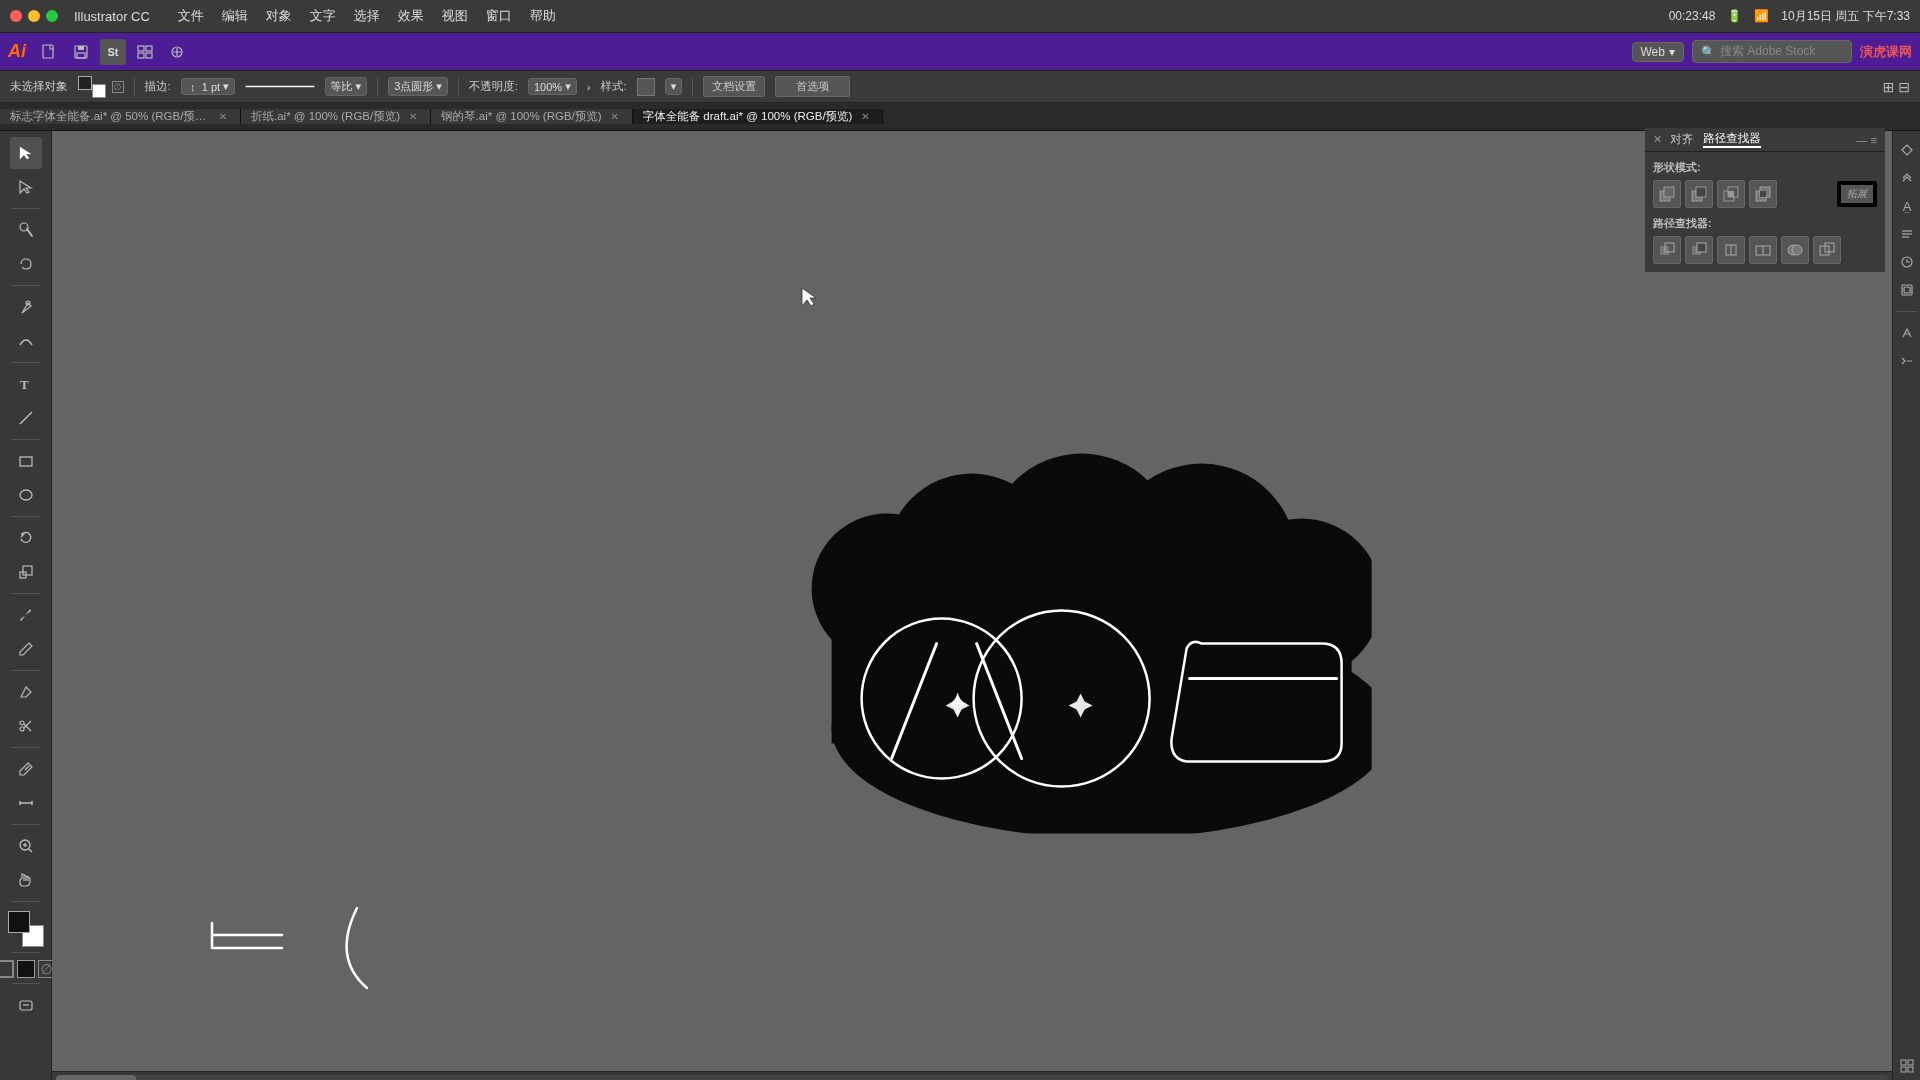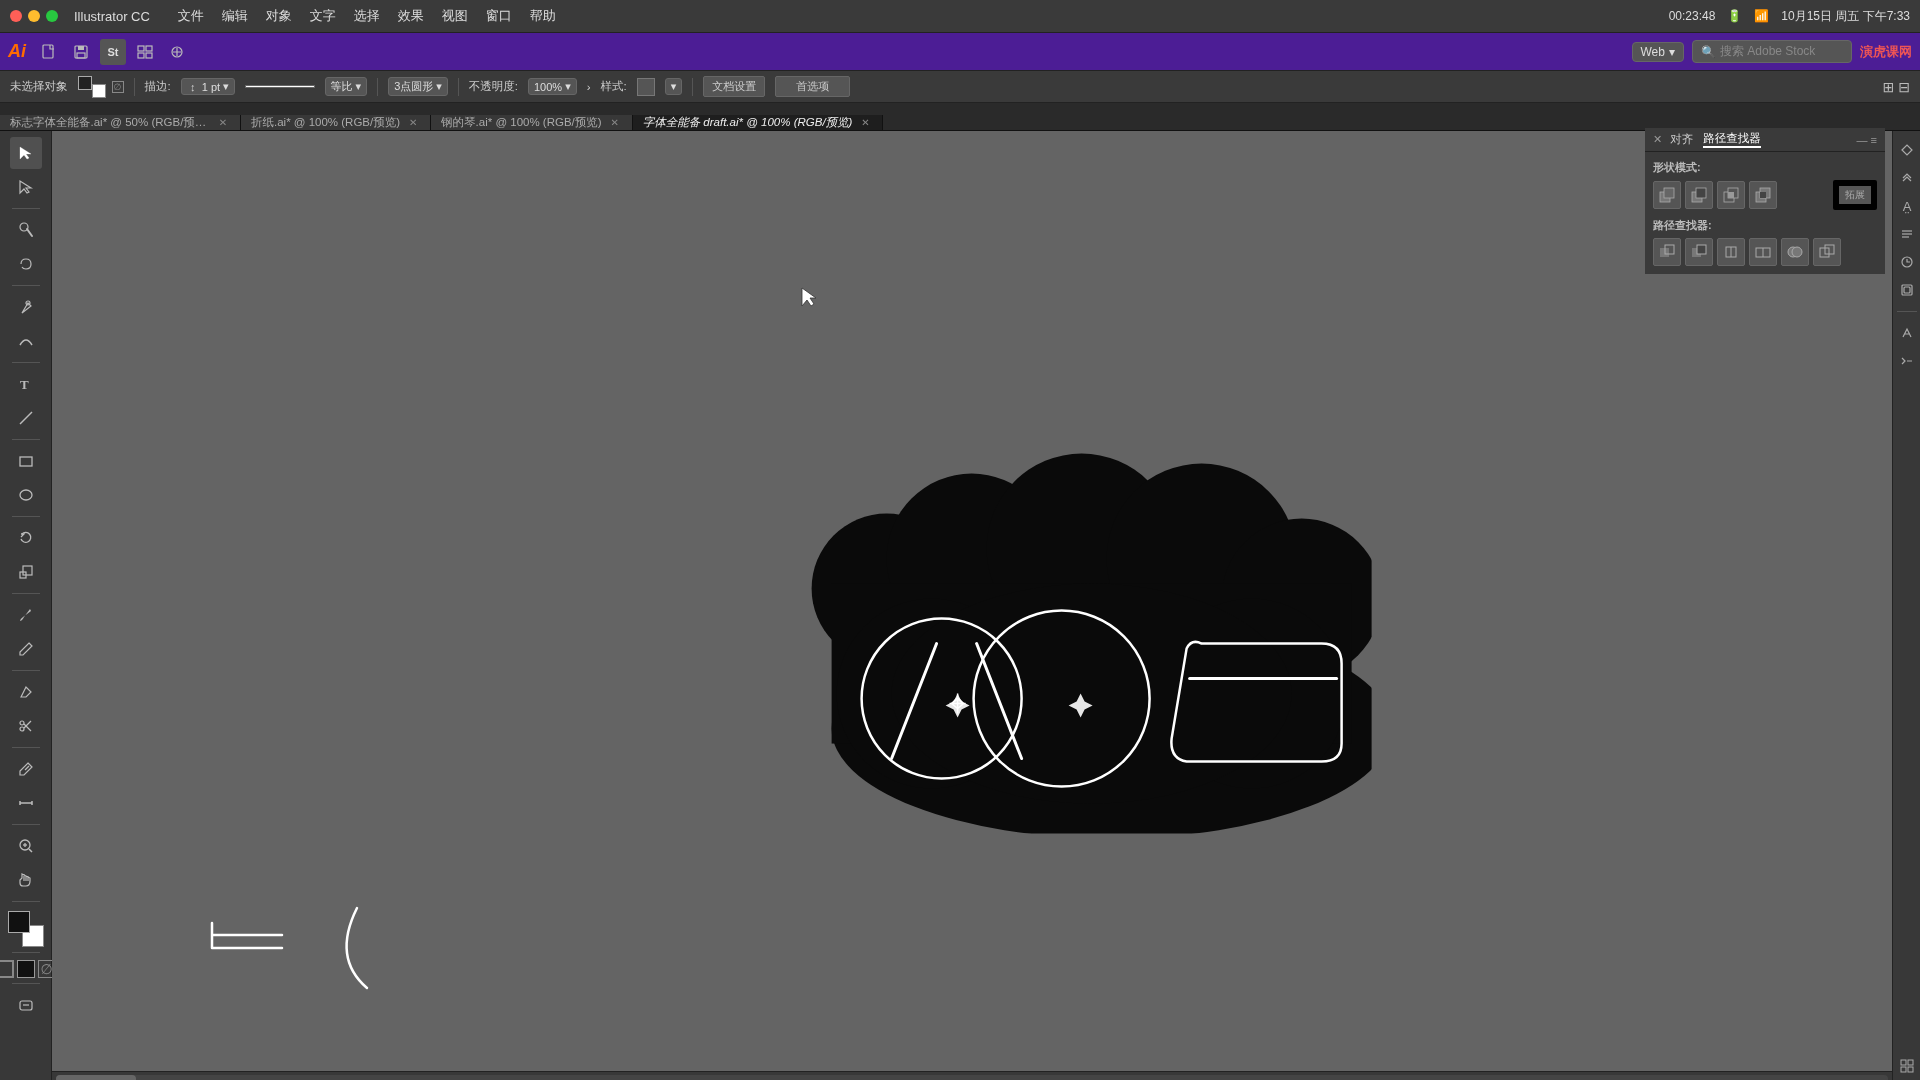--- a/index.html
+++ b/index.html
@@ -153,21 +153,21 @@
       width: 1px;
       height: 18px;
       background: #555;
     }
 
     
     .tabs-bar {
       height: 28px;
       background: #2a2a2a;
       display: flex;
-      align-items: flex-end;
+      align-items: center;
       border-bottom: 1px solid #111;
       overflow: hidden;
     }
     .tab {
       display: flex;
       align-items: center;
       padding: 0 10px;
       font-size: 11.5px;
       color: #aaa;
       border-right: 1px solid #111;
@@ -327,23 +327,24 @@
       justify-content: center;
       cursor: pointer;
       color: #ccc;
       font-size: 14px;
     }
     .shape-mode-expand {
       font-size: 10px;
       color: #aaa;
       padding: 2px 6px;
       background: #555;
-      border: 6px solid #000000;
+      border: 4px solid #000000;
       border-radius: 2px;
       cursor: pointer;
+      font-style: italic;
     }
     .pathfinder-btns {
       display: flex;
       gap: 4px;
       flex-wrap: wrap;
     }
     .pathfinder-btn {
       width: 28px;
       height: 28px;
       background: #555;
@@ -532,21 +533,21 @@
   </div>
   <div class="tab">
     <span style="max-width:200px;overflow:hidden;text-overflow:ellipsis;">折纸.ai* @ 100% (RGB/预览)</span>
     <span class="tab-close">✕</span>
   </div>
   <div class="tab">
     <span style="max-width:200px;overflow:hidden;text-overflow:ellipsis;">钢的琴.ai* @ 100% (RGB/预览)</span>
     <span class="tab-close">✕</span>
   </div>
   <div class="tab active">
-    <span style="max-width:220px;overflow:hidden;text-overflow:ellipsis;font-style:italic;">字体全能备 draft.ai* @ 100% (RGB/预览)</span>
+    <span style="max-width:220px;overflow:hidden;text-overflow:ellipsis;">字体全能备 draft.ai* @ 100% (RGB/预览)</span>
     <span class="tab-close">✕</span>
   </div>
 </div>
 
 <div class="main-layout">
 
   <div class="left-toolbox">
 
     <div class="tool-btn active" title="选择工具">
       <svg width="16" height="16" viewBox="0 0 16 16">

